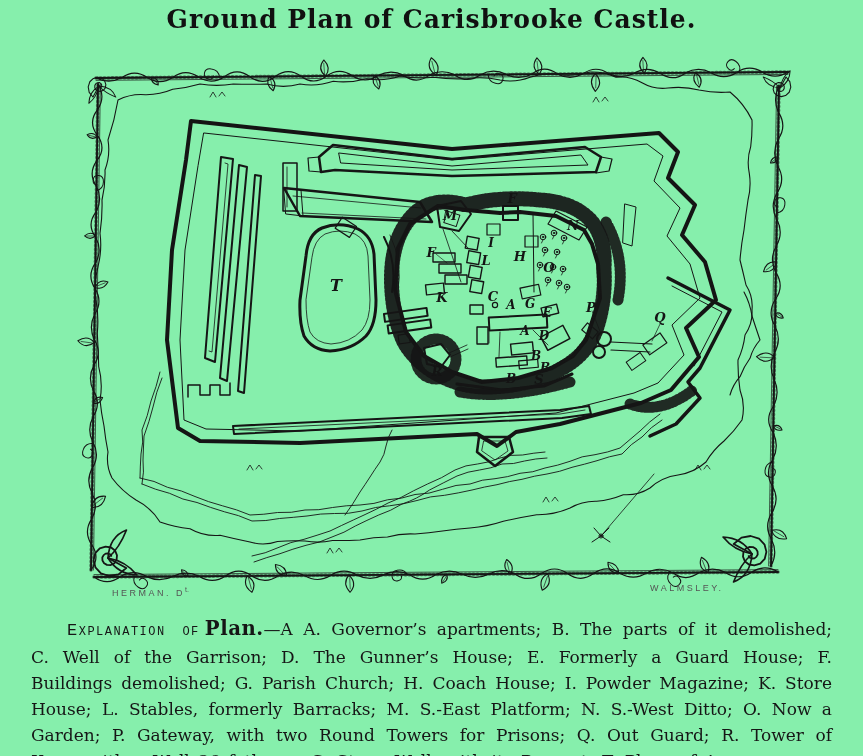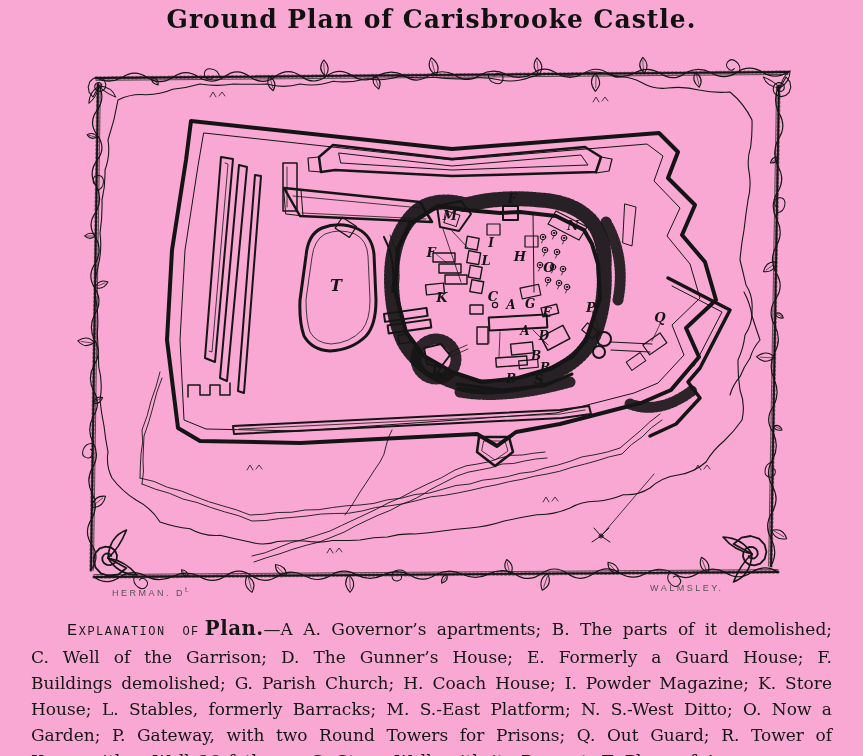--- a/index.html
+++ b/index.html
@@ -1,16 +1,16 @@
 <!DOCTYPE html>
 <html><head>
 <meta charset="utf-8">
 <style>
   html,body{margin:0;padding:0;background:#ffffff;}
-  .page{position:relative;width:863px;height:756px;background:#f9a8d4;overflow:hidden;
+  .page{position:relative;width:863px;height:756px;background:#86efac;overflow:hidden;
         font-family:"DejaVu Serif", serif;color:#141414;}
   .title{position:absolute;top:4px;left:0;width:100%;text-align:center;margin:0;
          font-family:"DejaVu Serif", serif;font-weight:bold;font-size:25px;
          letter-spacing:1px;transform:scaleY(1.06);color:#111;}
   #plate-svg{position:absolute;left:0;top:0;}
   .credit{position:absolute;font-family:"Liberation Sans", sans-serif;font-size:9px;
           letter-spacing:2.5px;color:#555;}
   .credit.left{left:112px;top:586px;}
   .credit.right{left:650px;top:583px;text-align:center;}
   .credit sup{font-size:7px;letter-spacing:0;}

